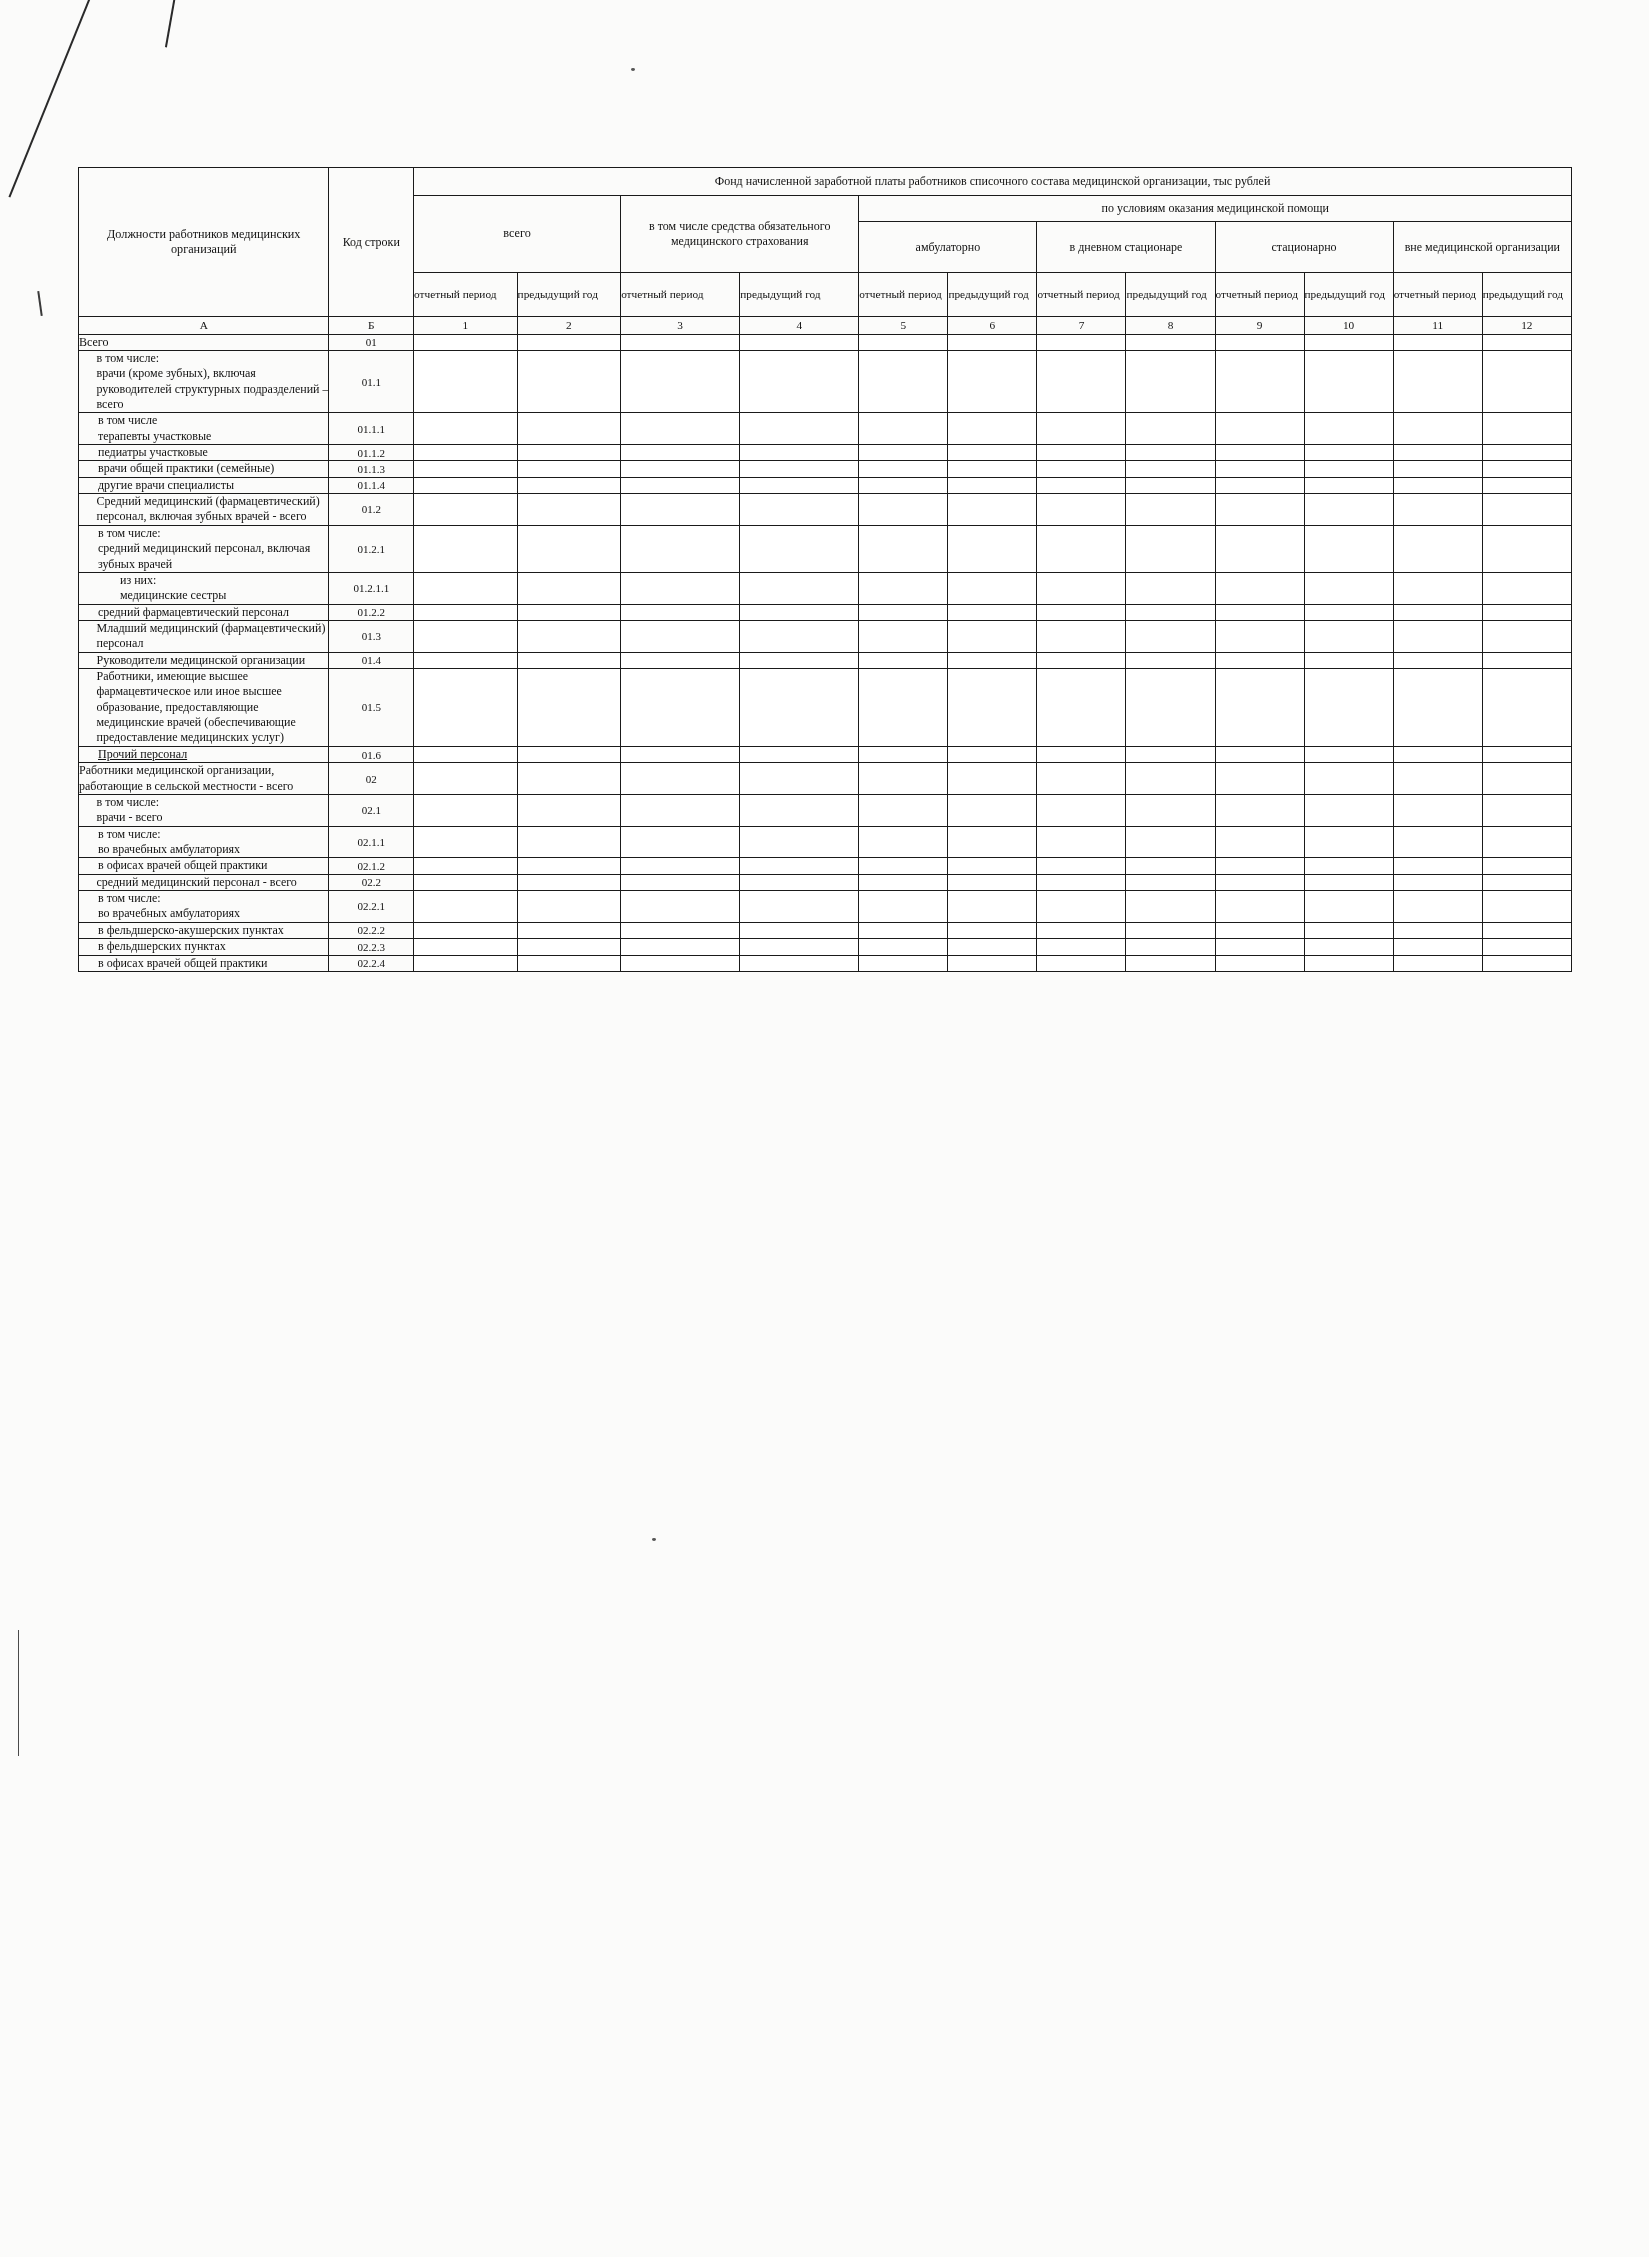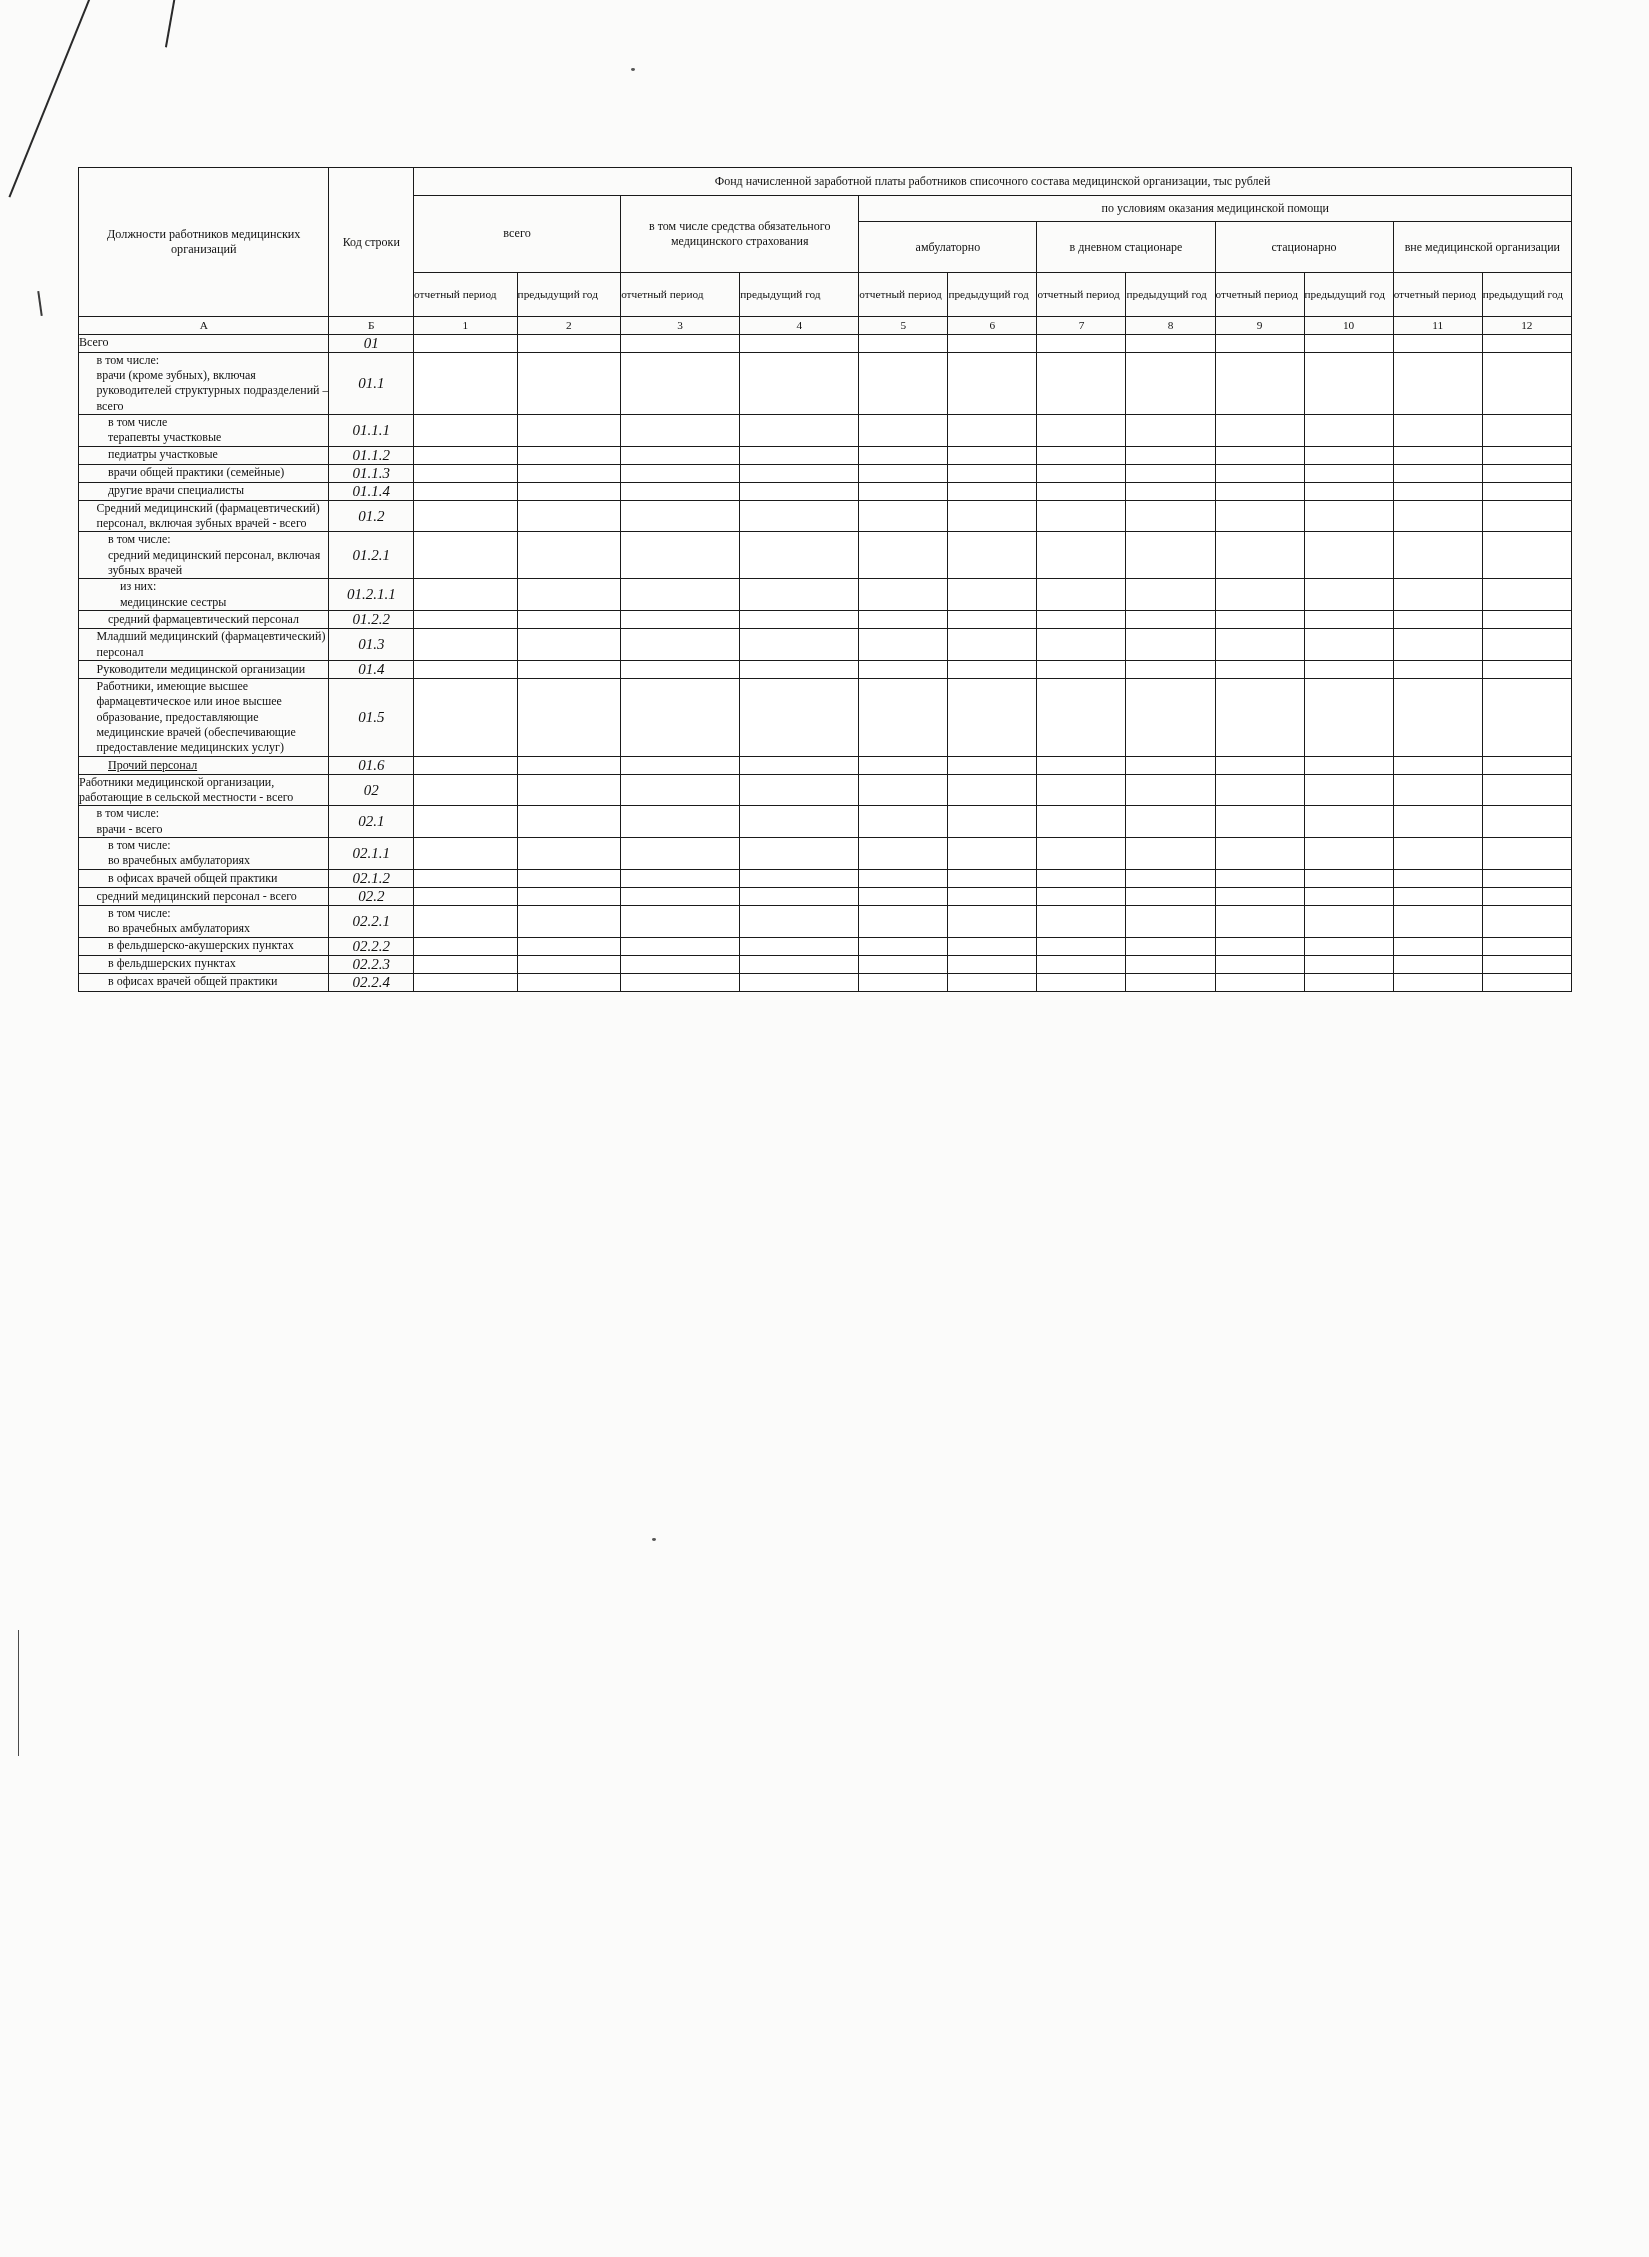--- a/index.html
+++ b/index.html
@@ -97,27 +97,26 @@
     padding: 0;
   }
   .rowlabel {
     padding: 2.9px 3.9px 2.9px 5.8px;
     font-size: 12px;
     line-height: 1.28;
     text-align: left;
     vertical-align: middle;
   }
   .rowlabel.ind1 { padding-left: 17.5px; }
-  .rowlabel.ind2 { padding-left: 29px; }
+  .rowlabel.ind2 { padding-left: 19px; }
   .rowlabel.ind3 { padding-left: 41px; }
   .code {
     text-align: center;
-    font-size: 15px;
+    font-size: 11px;
     vertical-align: middle;
-    font-style: italic;
   }
   .datacell { background: #ffffff; }
   .sub-hdr {
     font-size: 11.3px;
     line-height: 1.2;
     text-align: left;
     padding: 2.9px 1.9px;
   }
 </style>
 </head>

